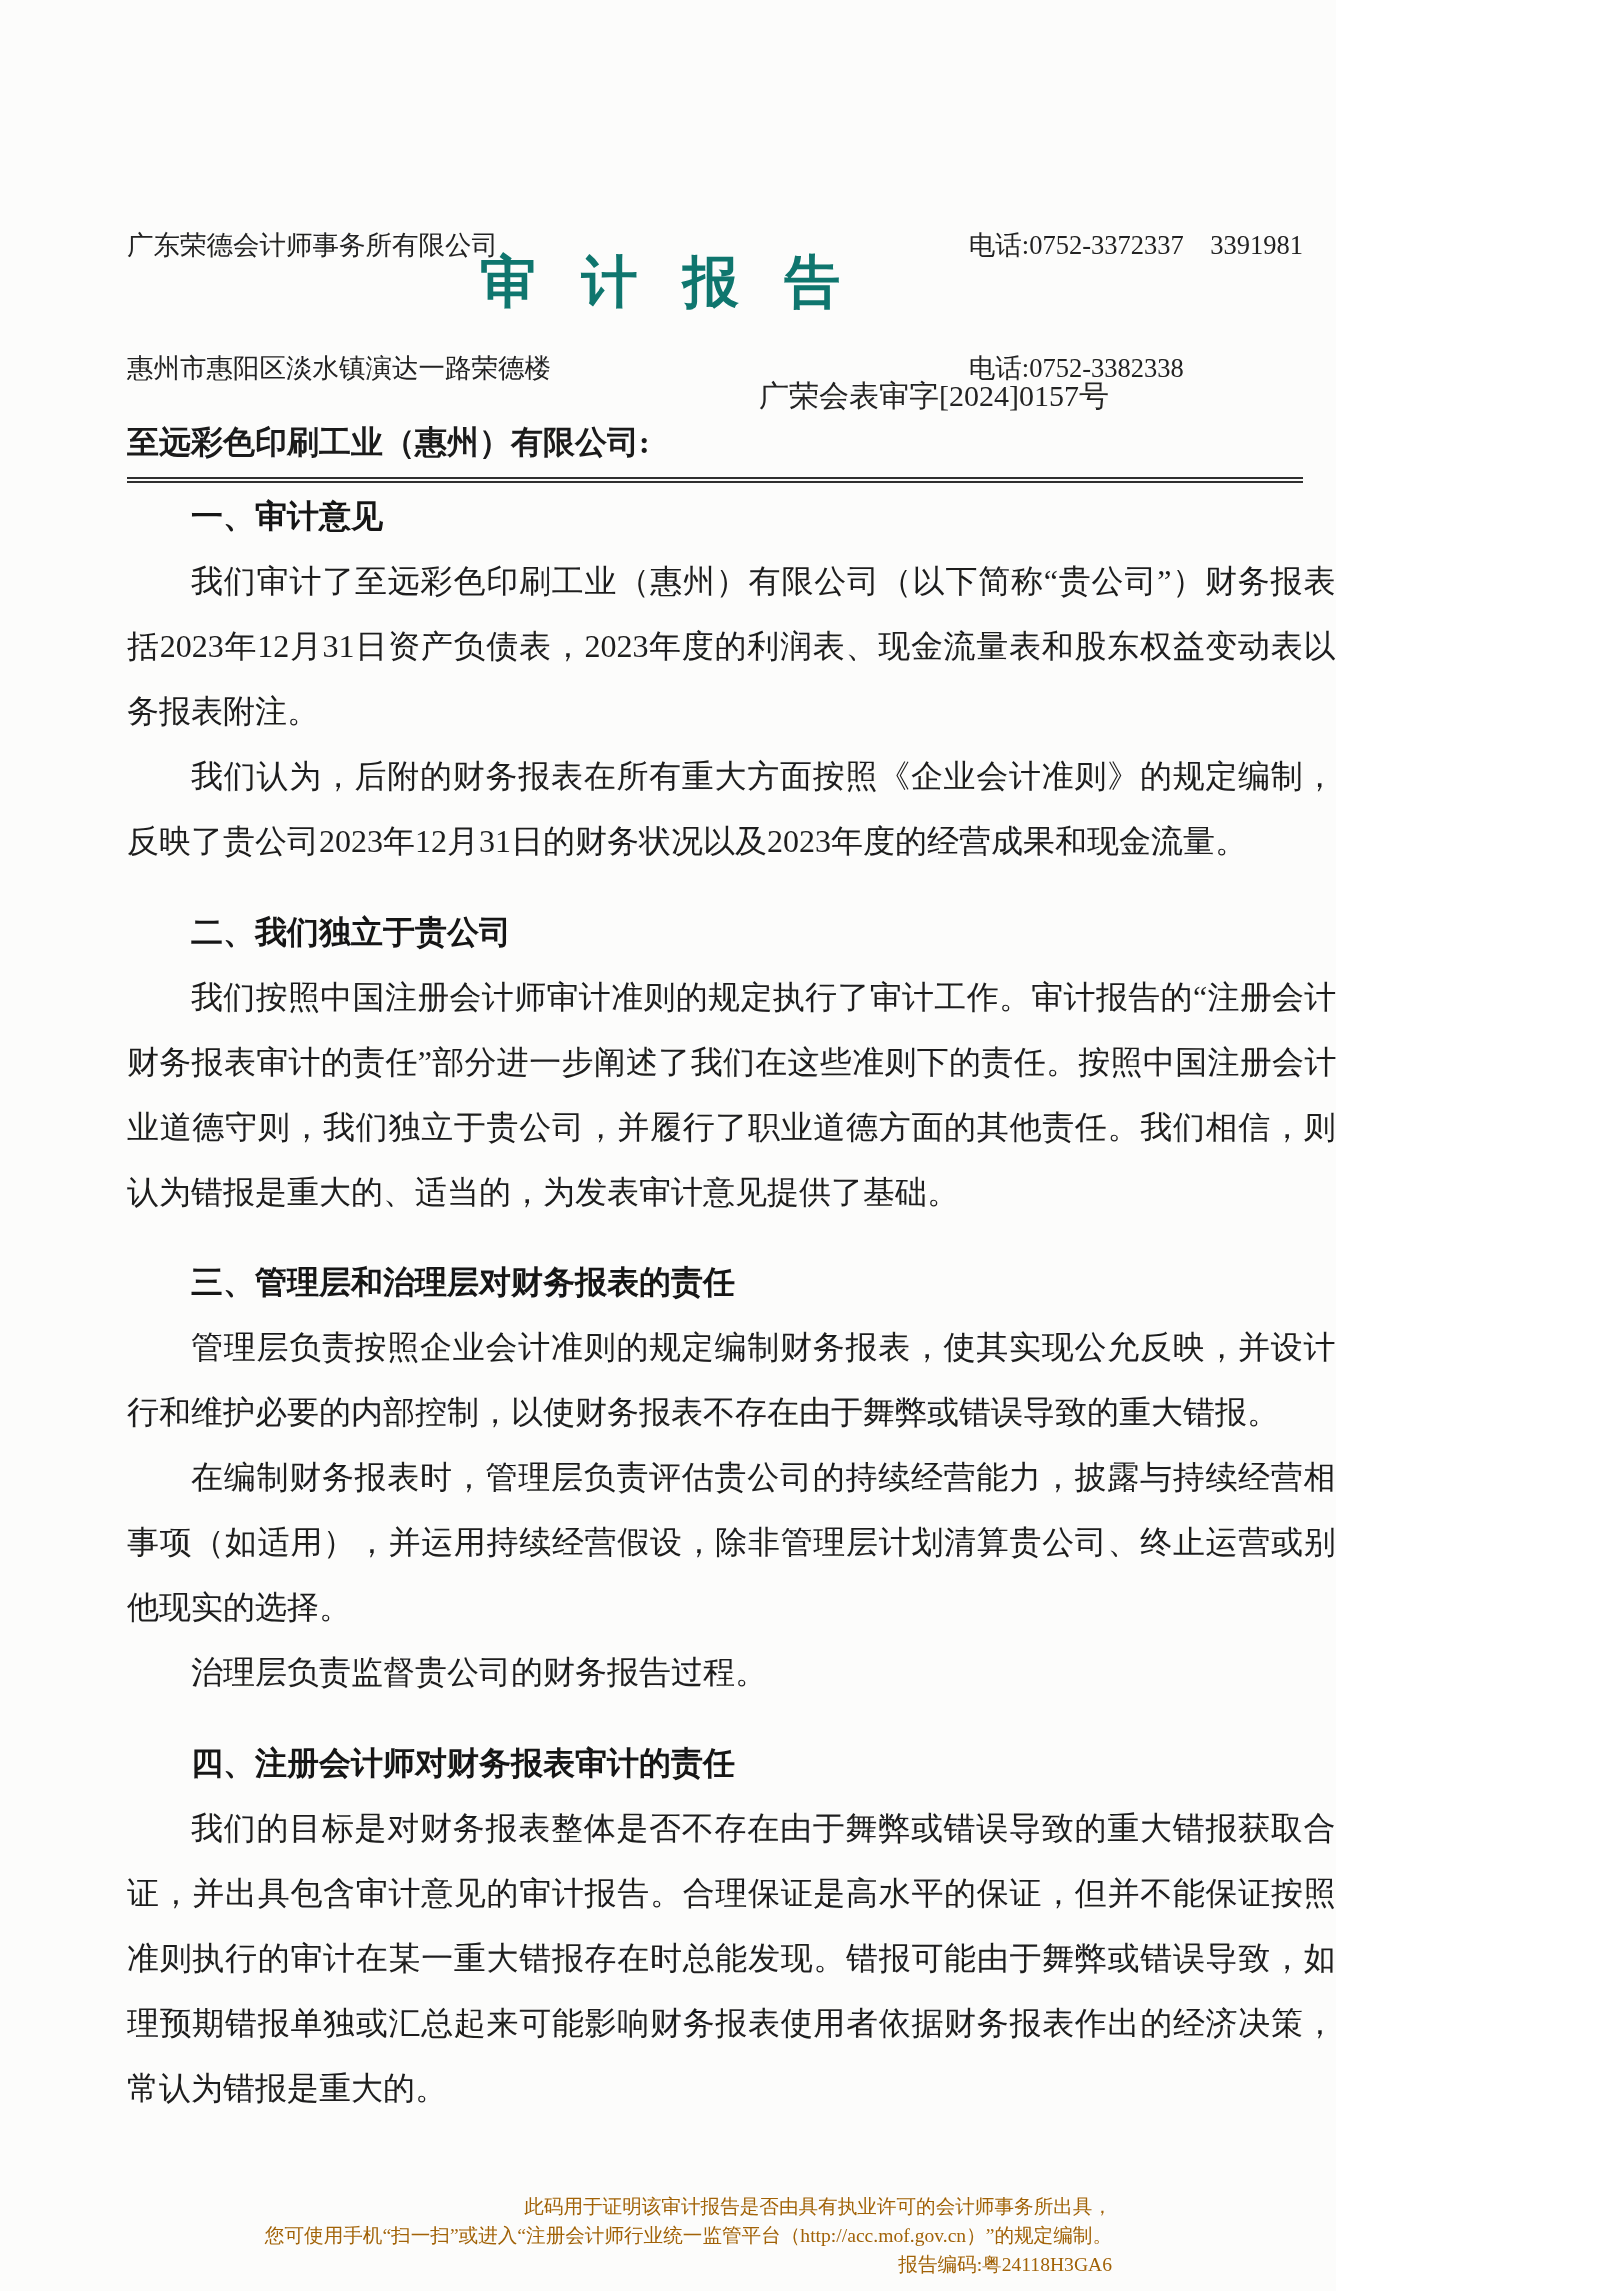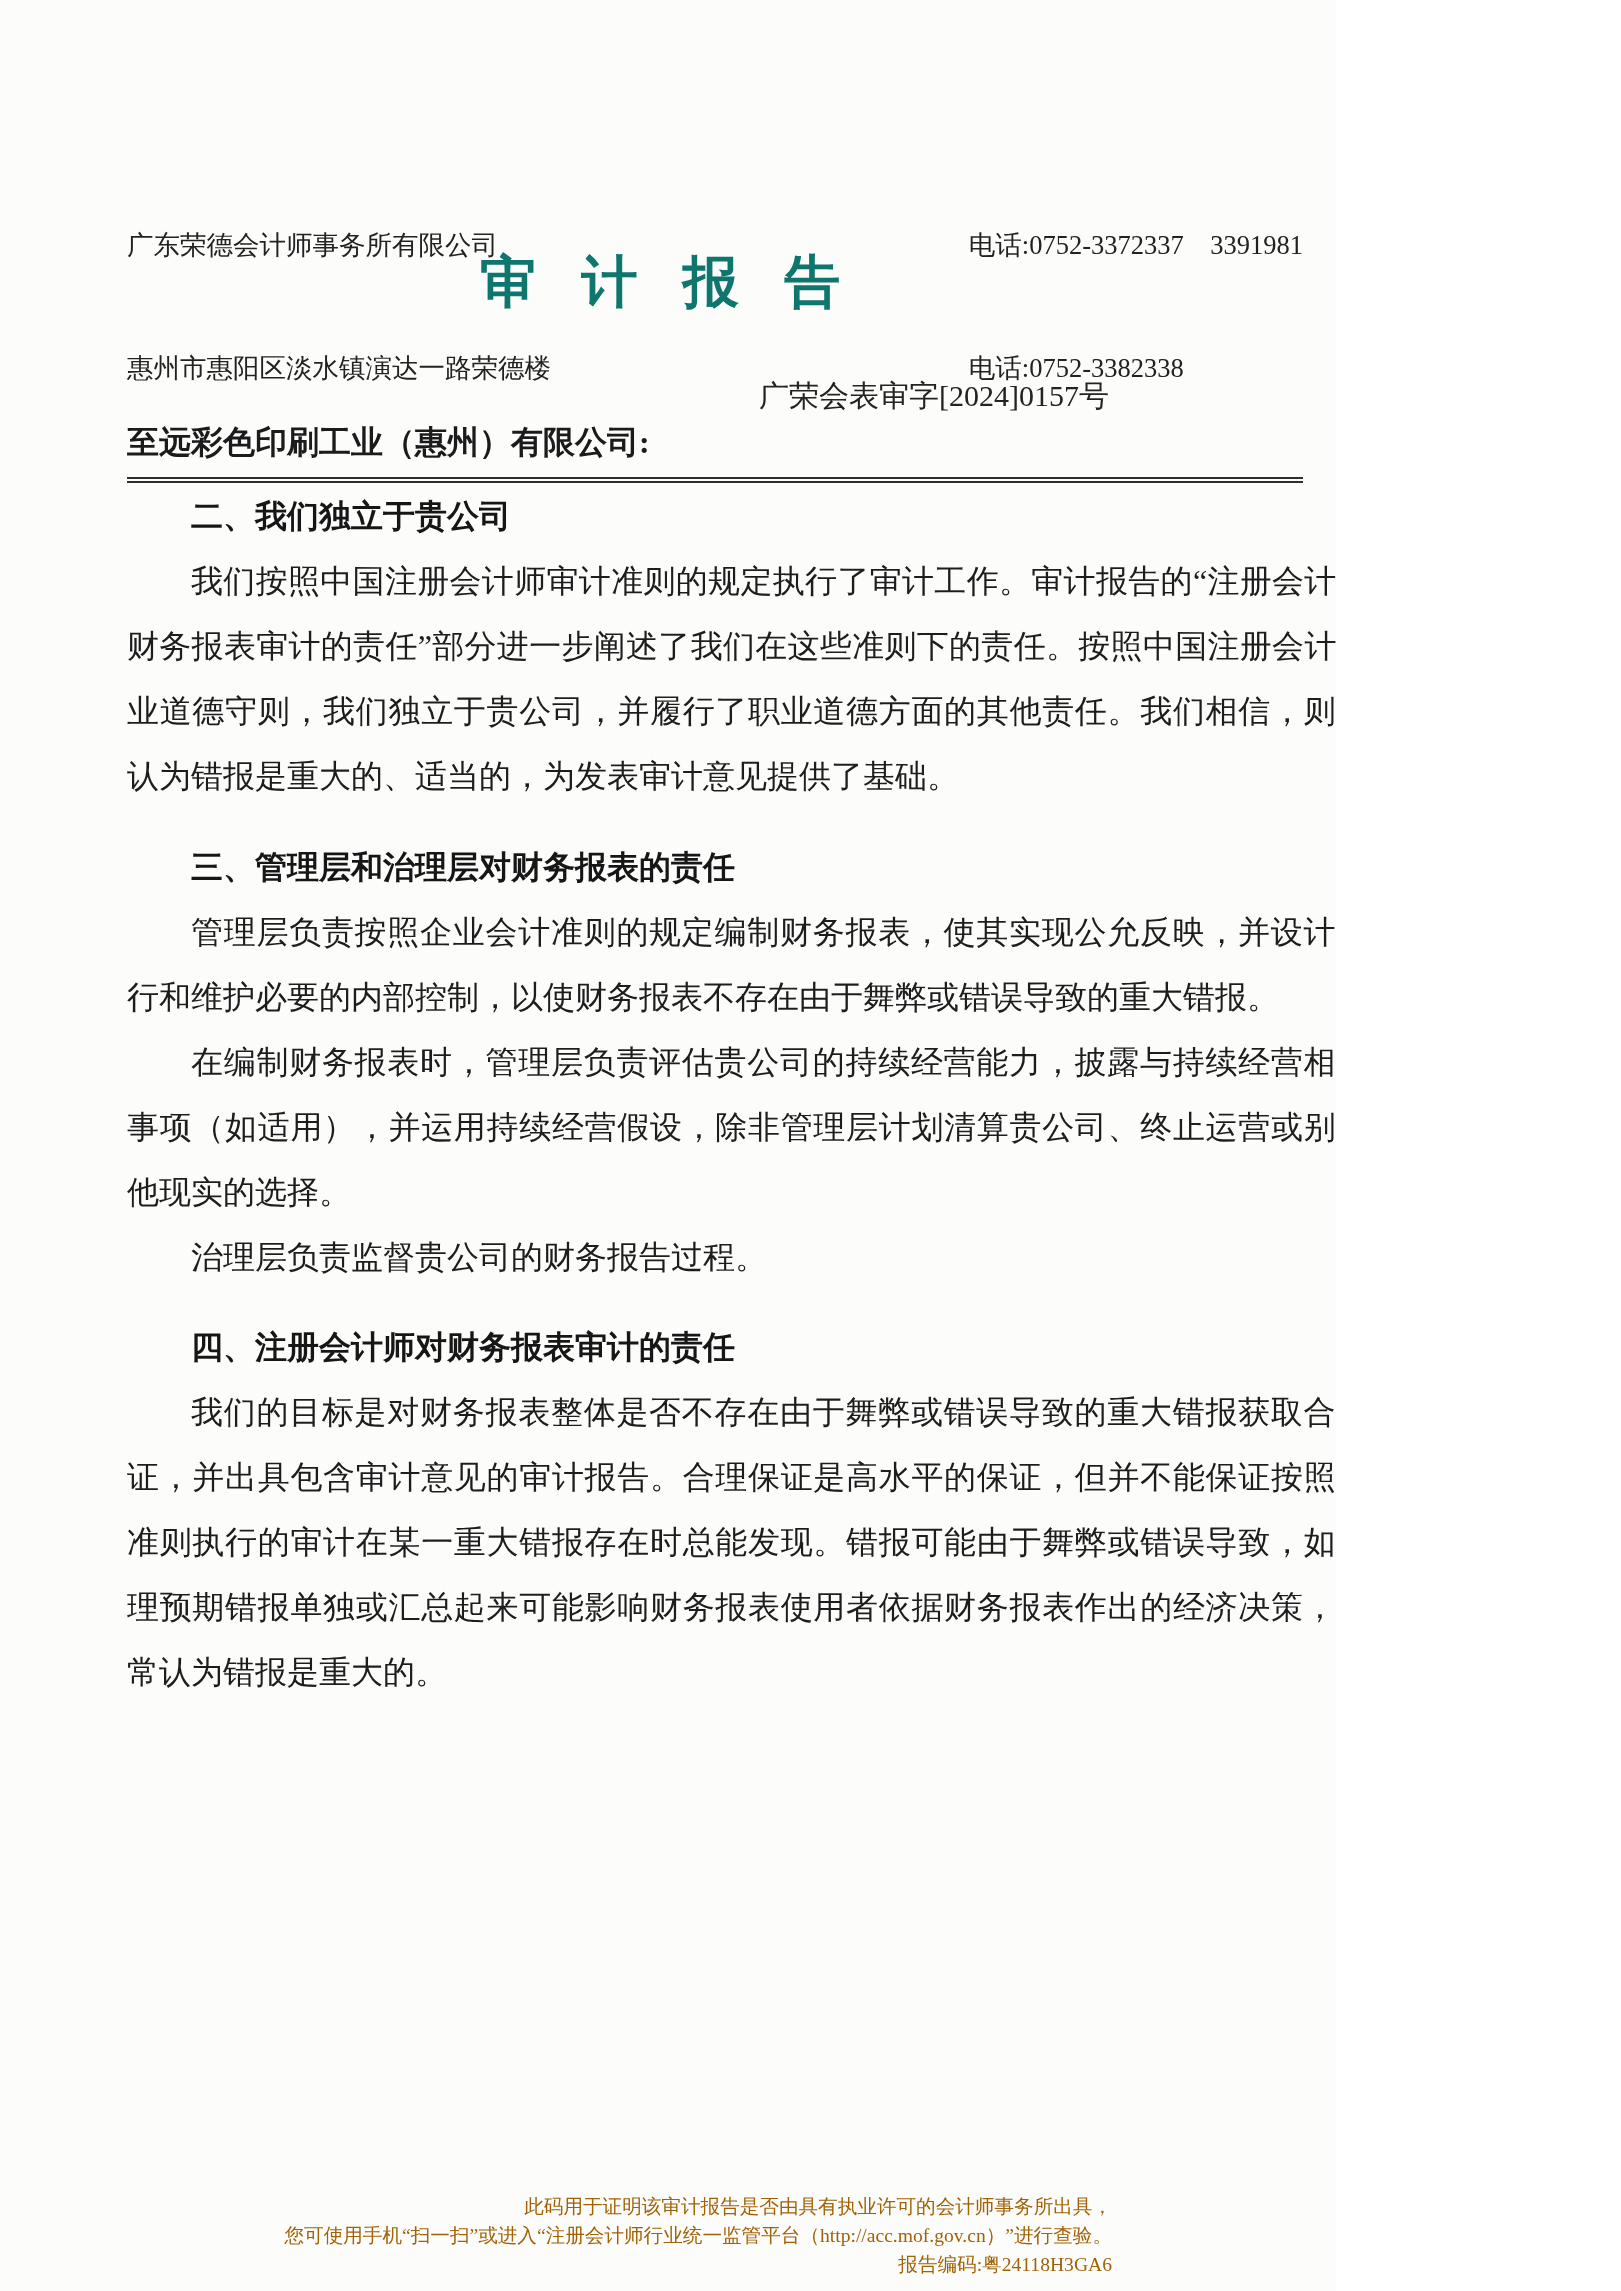--- a/index.html
+++ b/index.html
@@ -121,20 +121,25 @@
       <div>电话:0752-3382338</div>
     </div>
   </div>
 
   <div class="doc-title">审 计 报 告</div>
   <div class="ref-number">广荣会表审字[2024]0157号</div>
   <div class="addressee">至远彩色印刷工业（惠州）有限公司:</div>
 
   <div class="content">
 
+    <div class="section">
+      <h2>一、审计意见</h2>
+      <p>我们审计了至远彩色印刷工业（惠州）有限公司（以下简称“贵公司”）财务报表，包括2023年12月31日资产负债表，2023年度的利润表、现金流量表和股东权益变动表以及财务报表附注。</p>
+      <p>我们认为，后附的财务报表在所有重大方面按照《企业会计准则》的规定编制，公允反映了贵公司2023年12月31日的财务状况以及2023年度的经营成果和现金流量。</p>
+    </div>
 
     <div class="section">
       <h2>二、我们独立于贵公司</h2>
       <p>我们按照中国注册会计师审计准则的规定执行了审计工作。审计报告的“注册会计师对财务报表审计的责任”部分进一步阐述了我们在这些准则下的责任。按照中国注册会计师职业道德守则，我们独立于贵公司，并履行了职业道德方面的其他责任。我们相信，则通常认为错报是重大的、适当的，为发表审计意见提供了基础。</p>
     </div>
 
     <div class="section">
       <h2>三、管理层和治理层对财务报表的责任</h2>
       <p>管理层负责按照企业会计准则的规定编制财务报表，使其实现公允反映，并设计、执行和维护必要的内部控制，以使财务报表不存在由于舞弊或错误导致的重大错报。</p>
       <p>在编制财务报表时，管理层负责评估贵公司的持续经营能力，披露与持续经营相关的事项（如适用），并运用持续经营假设，除非管理层计划清算贵公司、终止运营或别无其他现实的选择。</p>
@@ -143,21 +148,21 @@
 
     <div class="section">
       <h2>四、注册会计师对财务报表审计的责任</h2>
       <p>我们的目标是对财务报表整体是否不存在由于舞弊或错误导致的重大错报获取合理保证，并出具包含审计意见的审计报告。合理保证是高水平的保证，但并不能保证按照审计准则执行的审计在某一重大错报存在时总能发现。错报可能由于舞弊或错误导致，如果合理预期错报单独或汇总起来可能影响财务报表使用者依据财务报表作出的经济决策，则通常认为错报是重大的。</p>
     </div>
 
   </div>
 
   <div class="footer-note">
     <div>此码用于证明该审计报告是否由具有执业许可的会计师事务所出具，</div>
-    <div>您可使用手机“扫一扫”或进入“注册会计师行业统一监管平台（http://acc.mof.gov.cn）”进行查验。</div>
+    <div>您可使用手机“扫一扫”或进入“注册会计师行业统一监管平台（http://acc.mof.gov.cn）”的规定编制。</div>
     <div>报告编码:粤24118H3GA6</div>
   </div>
 
   <div class="qr">
     <svg viewBox="0 0 25 25" shape-rendering="crispEdges" xmlns="http://www.w3.org/2000/svg">
         <rect x="8" y="0" width="1" height="1" fill="#1a1a1a"></rect>
         <rect x="9" y="0" width="1" height="1" fill="#1a1a1a"></rect>
         <rect x="10" y="0" width="1" height="1" fill="#1a1a1a"></rect>
         <rect x="11" y="0" width="1" height="1" fill="#1a1a1a"></rect>
         <rect x="12" y="0" width="1" height="1" fill="#1a1a1a"></rect>

